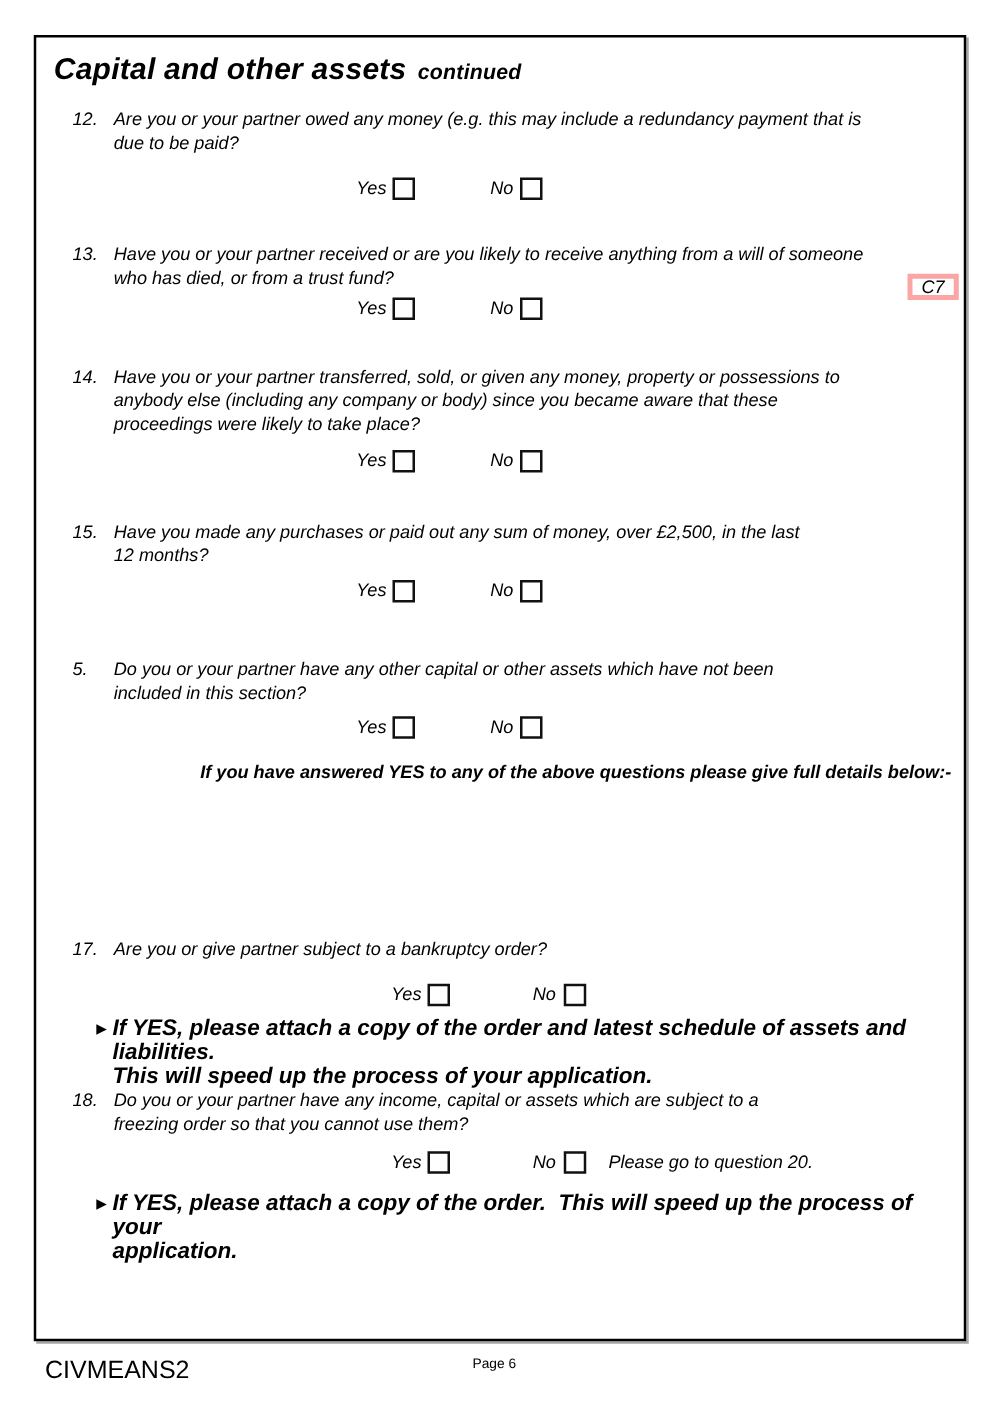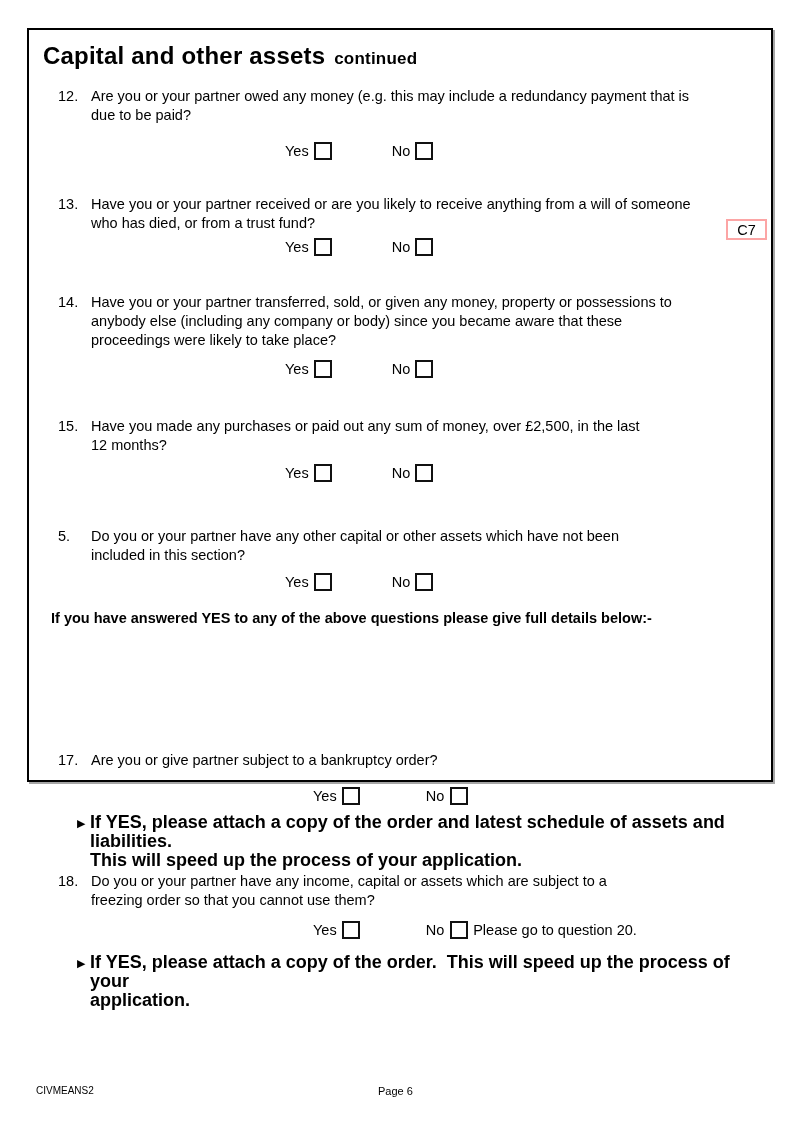--- a/index.html
+++ b/index.html
@@ -7,24 +7,25 @@
     width: 800px; height: 1130px;
     background: #ffffff;
     font-family: "Liberation Sans", "DejaVu Sans", sans-serif;
     color: #000000;
     position: relative;
     overflow: hidden;
   }
   .page-frame {
     position: absolute;
     left: 27px; top: 28px;
-    width: 746px; height: 754px;
+    width: 746px; height: 1045px;
     border: 2px solid #000;
     box-shadow: 2px 2px 0 rgba(0,0,0,0.35);
     background: #fff;
+    font-style: italic;
   }
   .form-title {
     position: absolute;
     left: 14px; top: 12px;
     font-size: 24px;
     font-weight: bold;
     letter-spacing: 0.2px;
     white-space: nowrap;
   }
   .form-title .suffix {
@@ -60,59 +61,60 @@
     width: 18px; height: 18px;
     border: 2px solid #111;
     background: #fff;
     display: inline-block;
   }
   .cb-yes { margin-left: 5px; }
   .row-a .lbl-no { margin-left: 60px; }
   .row-b .lbl-no { margin-left: 66px; }
   .row-a .cb-no { margin-left: 5px; }
   .row-b .cb-no { margin-left: 6px; }
-  .after-no { font-size: 14.5px; margin-left: 5px; white-space: nowrap; text-align: center; }
+  .after-no { font-size: 14.5px; margin-left: 18px; white-space: nowrap; text-align: center; }
   .ref-box {
     position: absolute;
     left: 697px; top: 189px;
     width: 41px; height: 21px;
-    border: 2px solid #fca5a5;
+    border: 4px solid #fca5a5;
     display: flex;
     align-items: center;
     justify-content: center;
     font-size: 14.5px;
   }
   .instruction {
     position: absolute;
     left: 22px; top: 580px;
     width: 710px;
     font-size: 14.5px;
     font-weight: bold;
     white-space: nowrap;
+    text-align: right;
   }
   .note { position: absolute; width: 700px; }
   .note-arrow {
     position: absolute;
     left: 48px; top: 3px;
     font-size: 11px;
     line-height: 14px;
   }
   .note-text {
     position: absolute;
     left: 61px; top: 0;
     width: 660px;
     font-size: 18px;
     font-weight: bold;
     line-height: 19px;
     white-space: pre-wrap;
   }
   .footer-left {
     position: absolute;
     left: 36px; top: 1085px;
-    font-size: 10px;
+    font-size: 20px;
   }
   .footer-center {
     position: absolute;
     left: 378px; top: 1085px;
     font-size: 11px;
   }
 </style>
 </head>
 <body>
 

